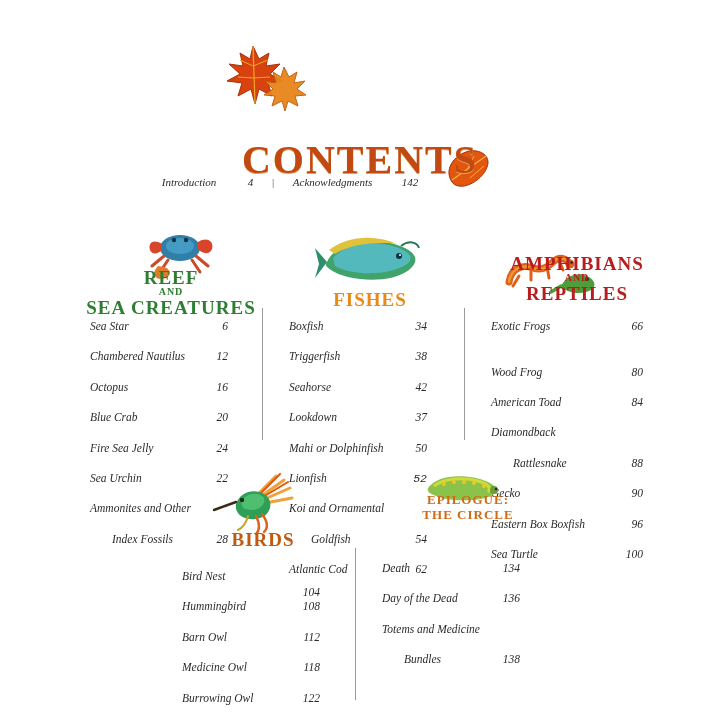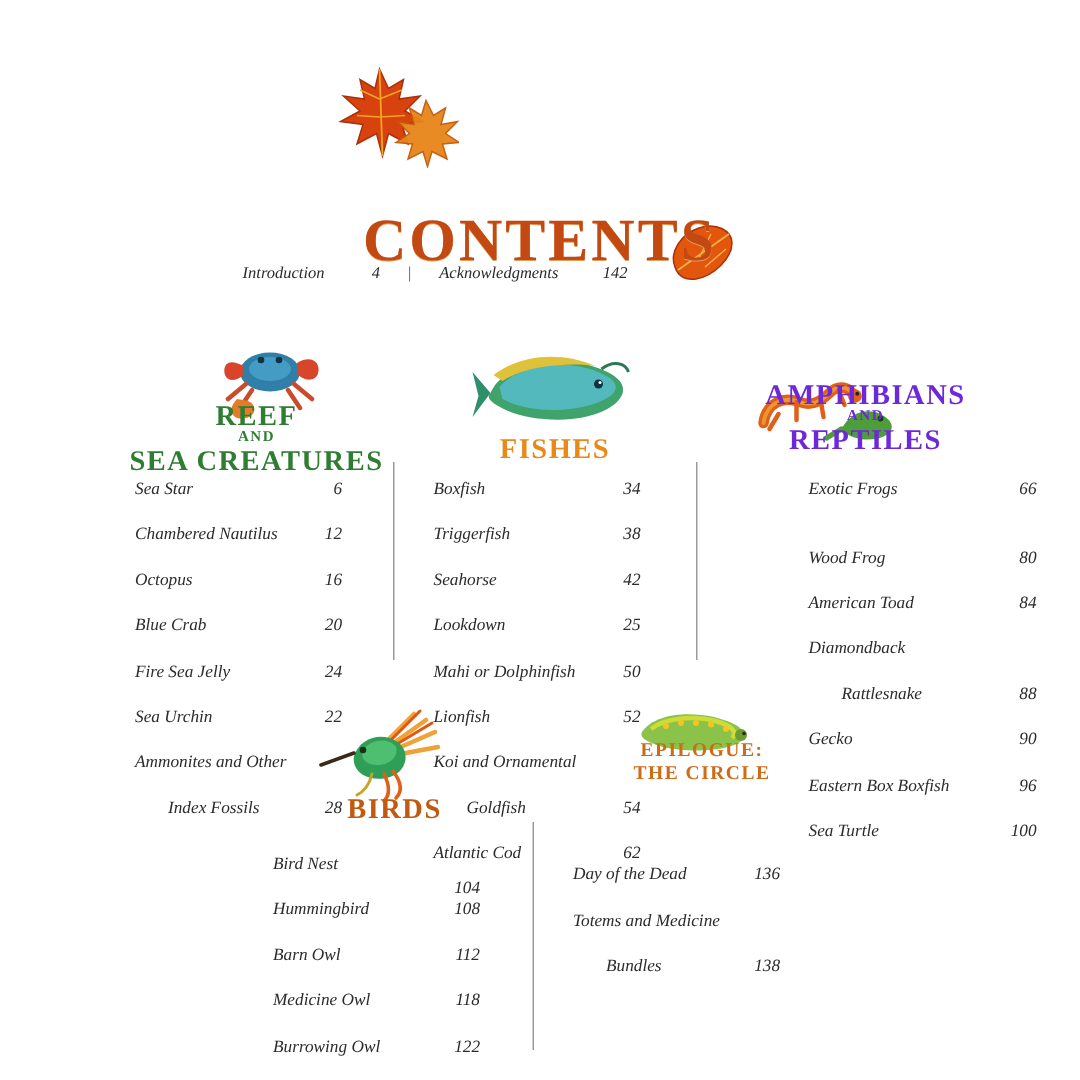--- a/index.html
+++ b/index.html
@@ -243,29 +243,29 @@
     <div class="entry" style="top:15.2px;">
       <span class="nm">Triggerfish</span>
       <span class="pg" style="left:104px; width:34px;">38</span>
     </div>
     <div class="entry" style="top:30.4px;">
       <span class="nm">Seahorse</span>
       <span class="pg" style="left:104px; width:34px;">42</span>
     </div>
     <div class="entry" style="top:45.6px;">
       <span class="nm">Lookdown</span>
-      <span class="pg" style="left:104px; width:34px;">25</span>
+      <span class="pg" style="left:104px; width:34px;">37</span>
     </div>
     <div class="entry" style="top:60.8px;">
       <span class="nm">Mahi or Dolphinfish</span>
       <span class="pg" style="left:104px; width:34px;">50</span>
     </div>
     <div class="entry" style="top:76px;">
       <span class="nm">Lionfish</span>
-      <span class="pg" style="left:104px; width:34px;">52</span>
+      <span class="pg" style="left:104px; width:34px;font-family:Liberation Mono, monospace;">52</span>
     </div>
     <div class="entry" style="top:91.2px;">
       <span class="nm">Koi and Ornamental</span>
       <span class="pg" style="left:104px; width:34px;"></span>
     </div>
     <div class="entry indent" style="top:106.4px;">
       <span class="nm">Goldfish</span>
       <span class="pg" style="left:104px; width:34px;">54</span>
     </div>
     <div class="entry" style="top:121.6px;">
@@ -282,28 +282,28 @@
         <path d="M8 44 C10 30 22 26 32 30 C40 33 46 30 52 24 C58 18 66 20 68 26" stroke="#e0601a" stroke-width="7" fill="none" stroke-linecap="round"></path>
         <path d="M8 44 C10 30 22 26 32 30 C40 33 46 30 52 24 C58 18 66 20 68 26" stroke="#f0a23a" stroke-width="2.6" fill="none" stroke-linecap="round" opacity="0.8"></path>
         <circle cx="69" cy="26" r="4.5" fill="#e0601a"></circle>
         <circle cx="70.5" cy="24.5" r="1.3" fill="#222"></circle>
         <path d="M18 38 L12 48 M30 30 L30 42 M46 28 L48 40 M58 22 L62 32" stroke="#e0601a" stroke-width="3" stroke-linecap="round" fill="none"></path>
         <path d="M60 48 C66 36 78 34 86 38 C94 42 96 48 90 52 C82 57 66 56 60 48 Z" fill="#4f9d3a"></path>
         <circle cx="86" cy="41" r="2" fill="#1c3b14"></circle>
         <path d="M60 48 L50 54" stroke="#4f9d3a" stroke-width="3.5" stroke-linecap="round" fill="none"></path>
       </svg>
     </div>
-    <div class="sect-title" style="top:26px; color:#6d28d9;">
+    <div class="sect-title" style="top:26px; color:#b91c1c;">
       <div class="big">AMPHIBIANS</div>
       <div class="sm">AND</div>
       <div class="big">REPTILES</div>
     </div>
   </div>
 
-  <div class="entries" style="position:absolute; left:4px; top:92px; width:176px;margin-left:48px;">
+  <div class="entries" style="position:absolute; left:4px; top:92px; width:176px;">
     <div class="entry" style="top:0px;">
       <span class="nm">Exotic Frogs</span>
       <span class="pg" style="left:118px; width:34px;">66</span>
     </div>
     <div class="entry" style="top:30.4px;">
       <span class="nm">Wood Frog</span>
       <span class="pg" style="left:118px; width:34px;">80</span>
     </div>
     <div class="entry" style="top:45.6px;">
       <span class="nm">American Toad</span>
@@ -395,20 +395,24 @@
         <circle cx="78" cy="21" r="1.2" fill="#1f2b10"></circle>
       </svg>
     </div>
     <div class="sect-title" style="top:22px; color:#cf6a16; line-height:1.18;">
       <div class="sm" style="font-size:13px;">EPILOGUE:</div>
       <div class="sm" style="font-size:13px;">THE CIRCLE</div>
     </div>
   </div>
 
   <div class="entries" style="position:absolute; left:4px; top:92px; width:176px;">
+    <div class="entry" style="top:0px;">
+      <span class="nm">Death</span>
+      <span class="pg" style="left:104px; width:34px;">134</span>
+    </div>
     <div class="entry" style="top:15.2px;">
       <span class="nm">Day of the Dead</span>
       <span class="pg" style="left:104px; width:34px;">136</span>
     </div>
     <div class="entry" style="top:30.4px;">
       <span class="nm">Totems and Medicine</span>
       <span class="pg" style="left:104px; width:34px;"></span>
     </div>
     <div class="entry indent" style="top:45.6px;">
       <span class="nm">Bundles</span>

